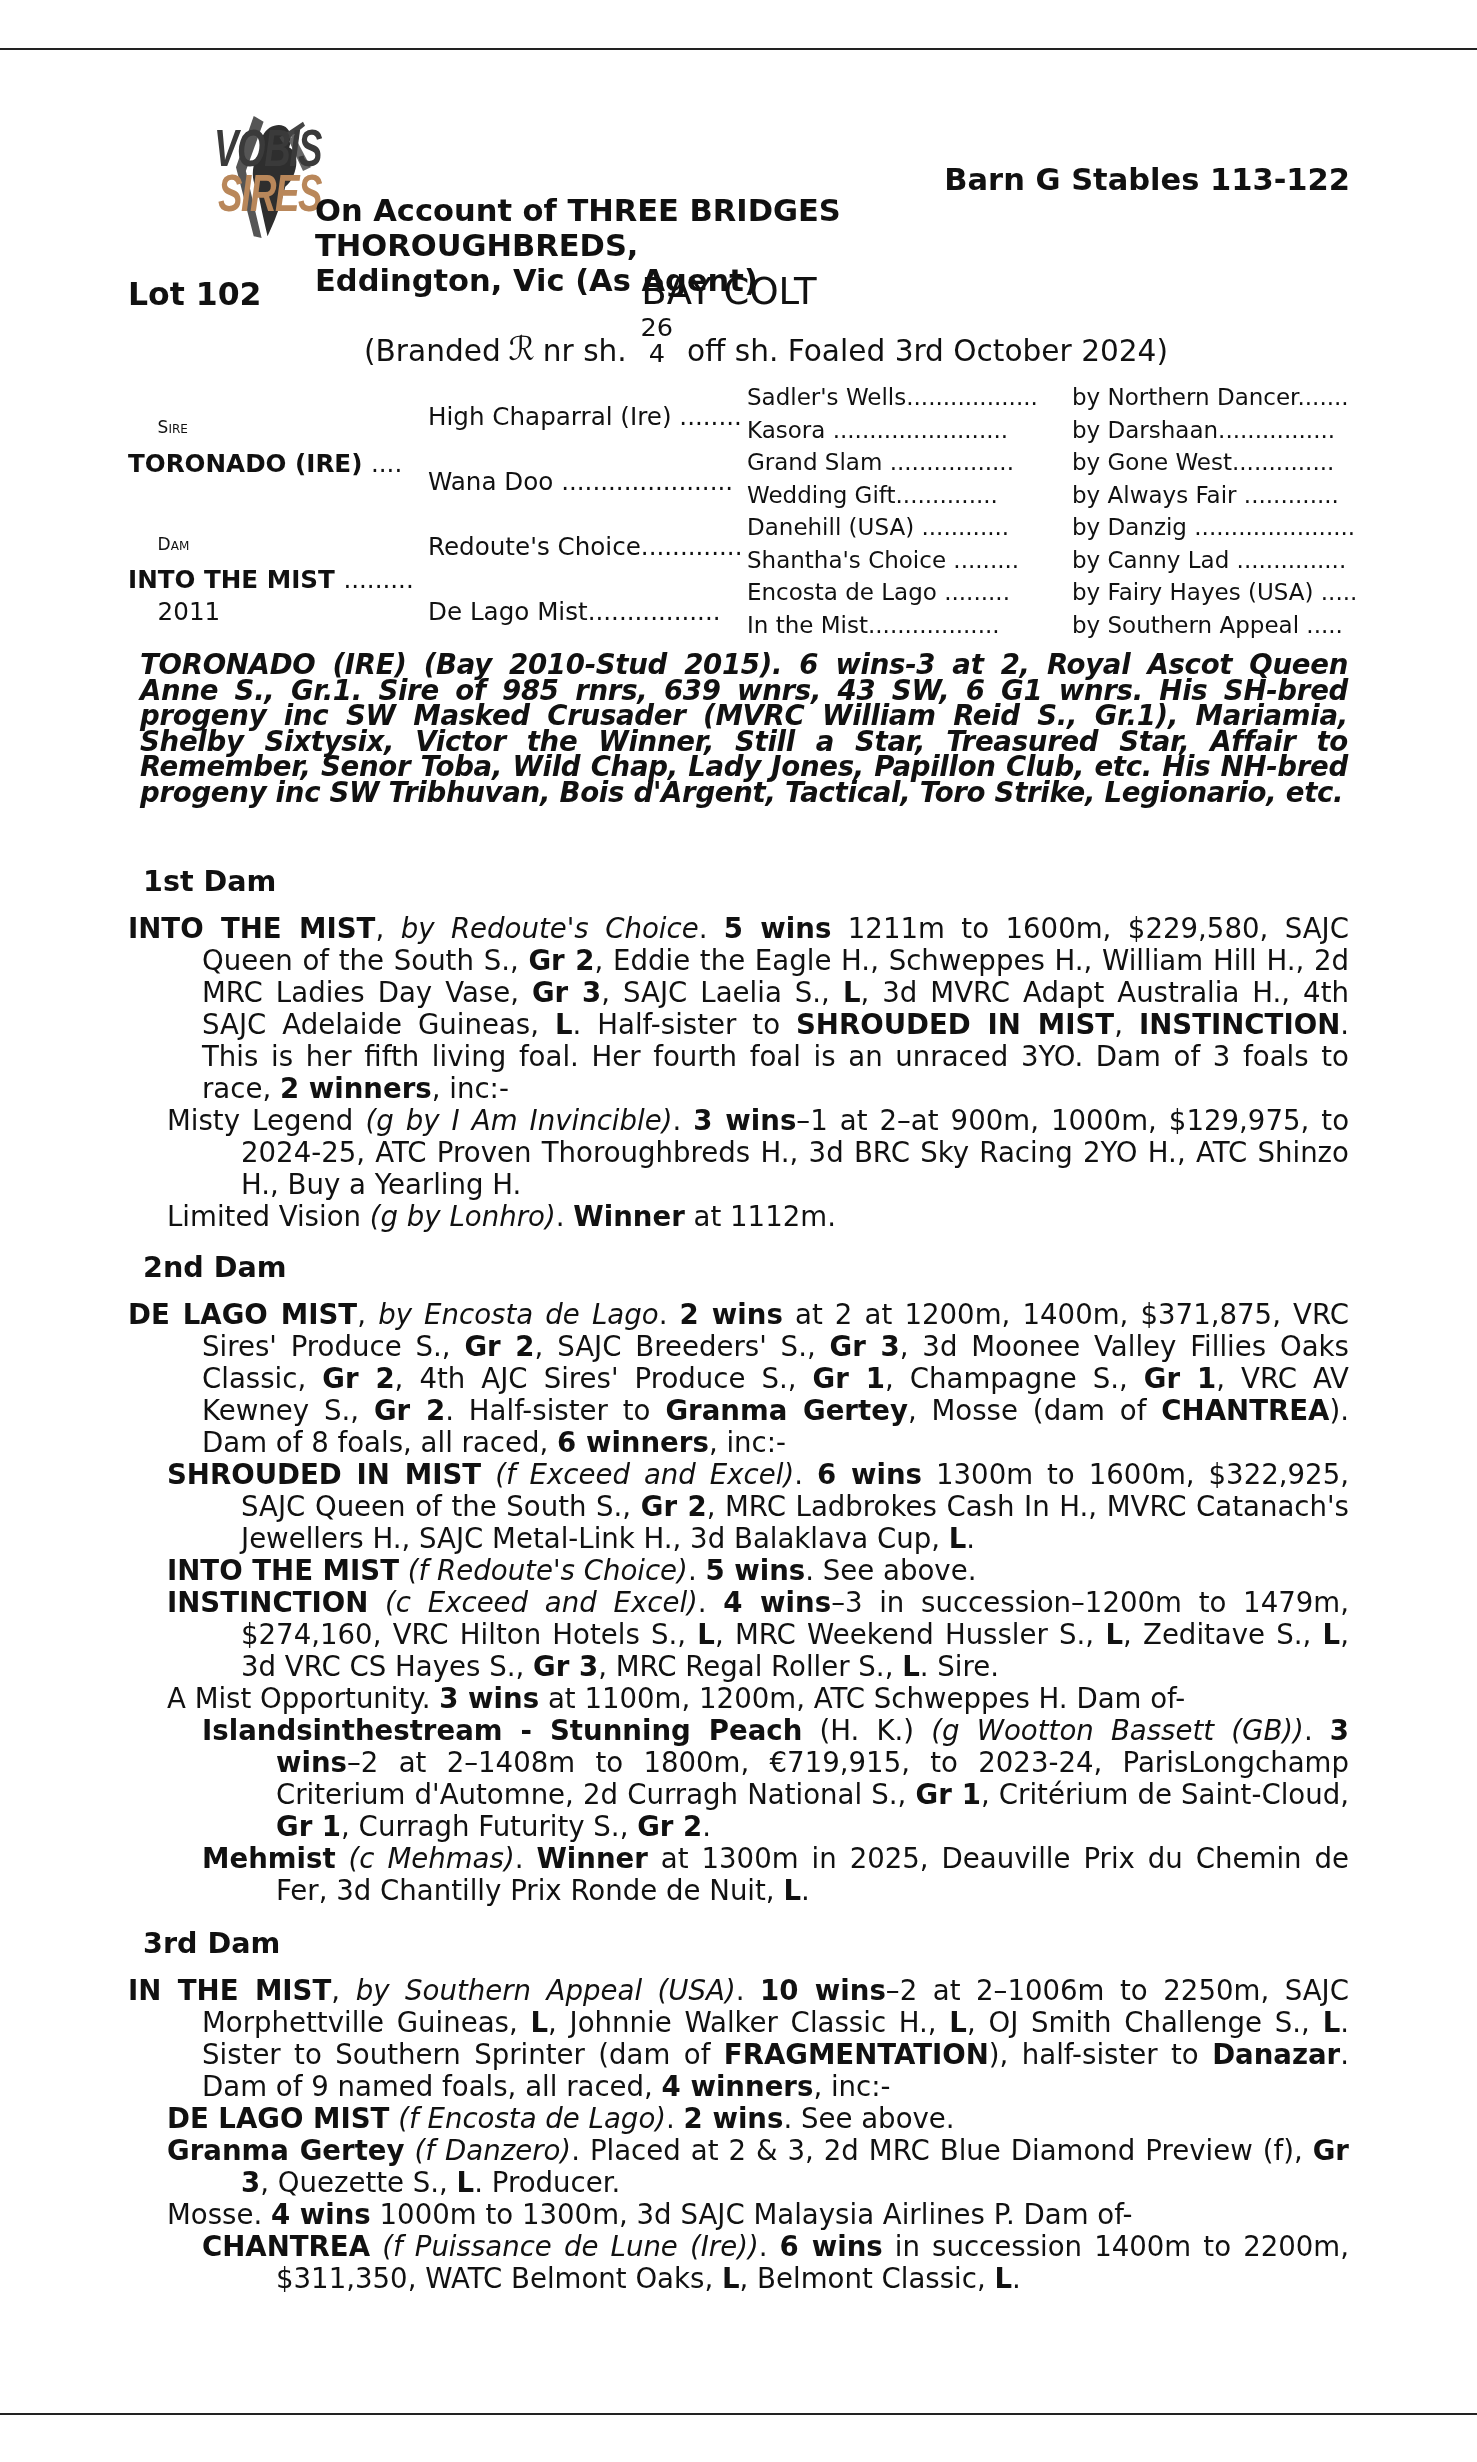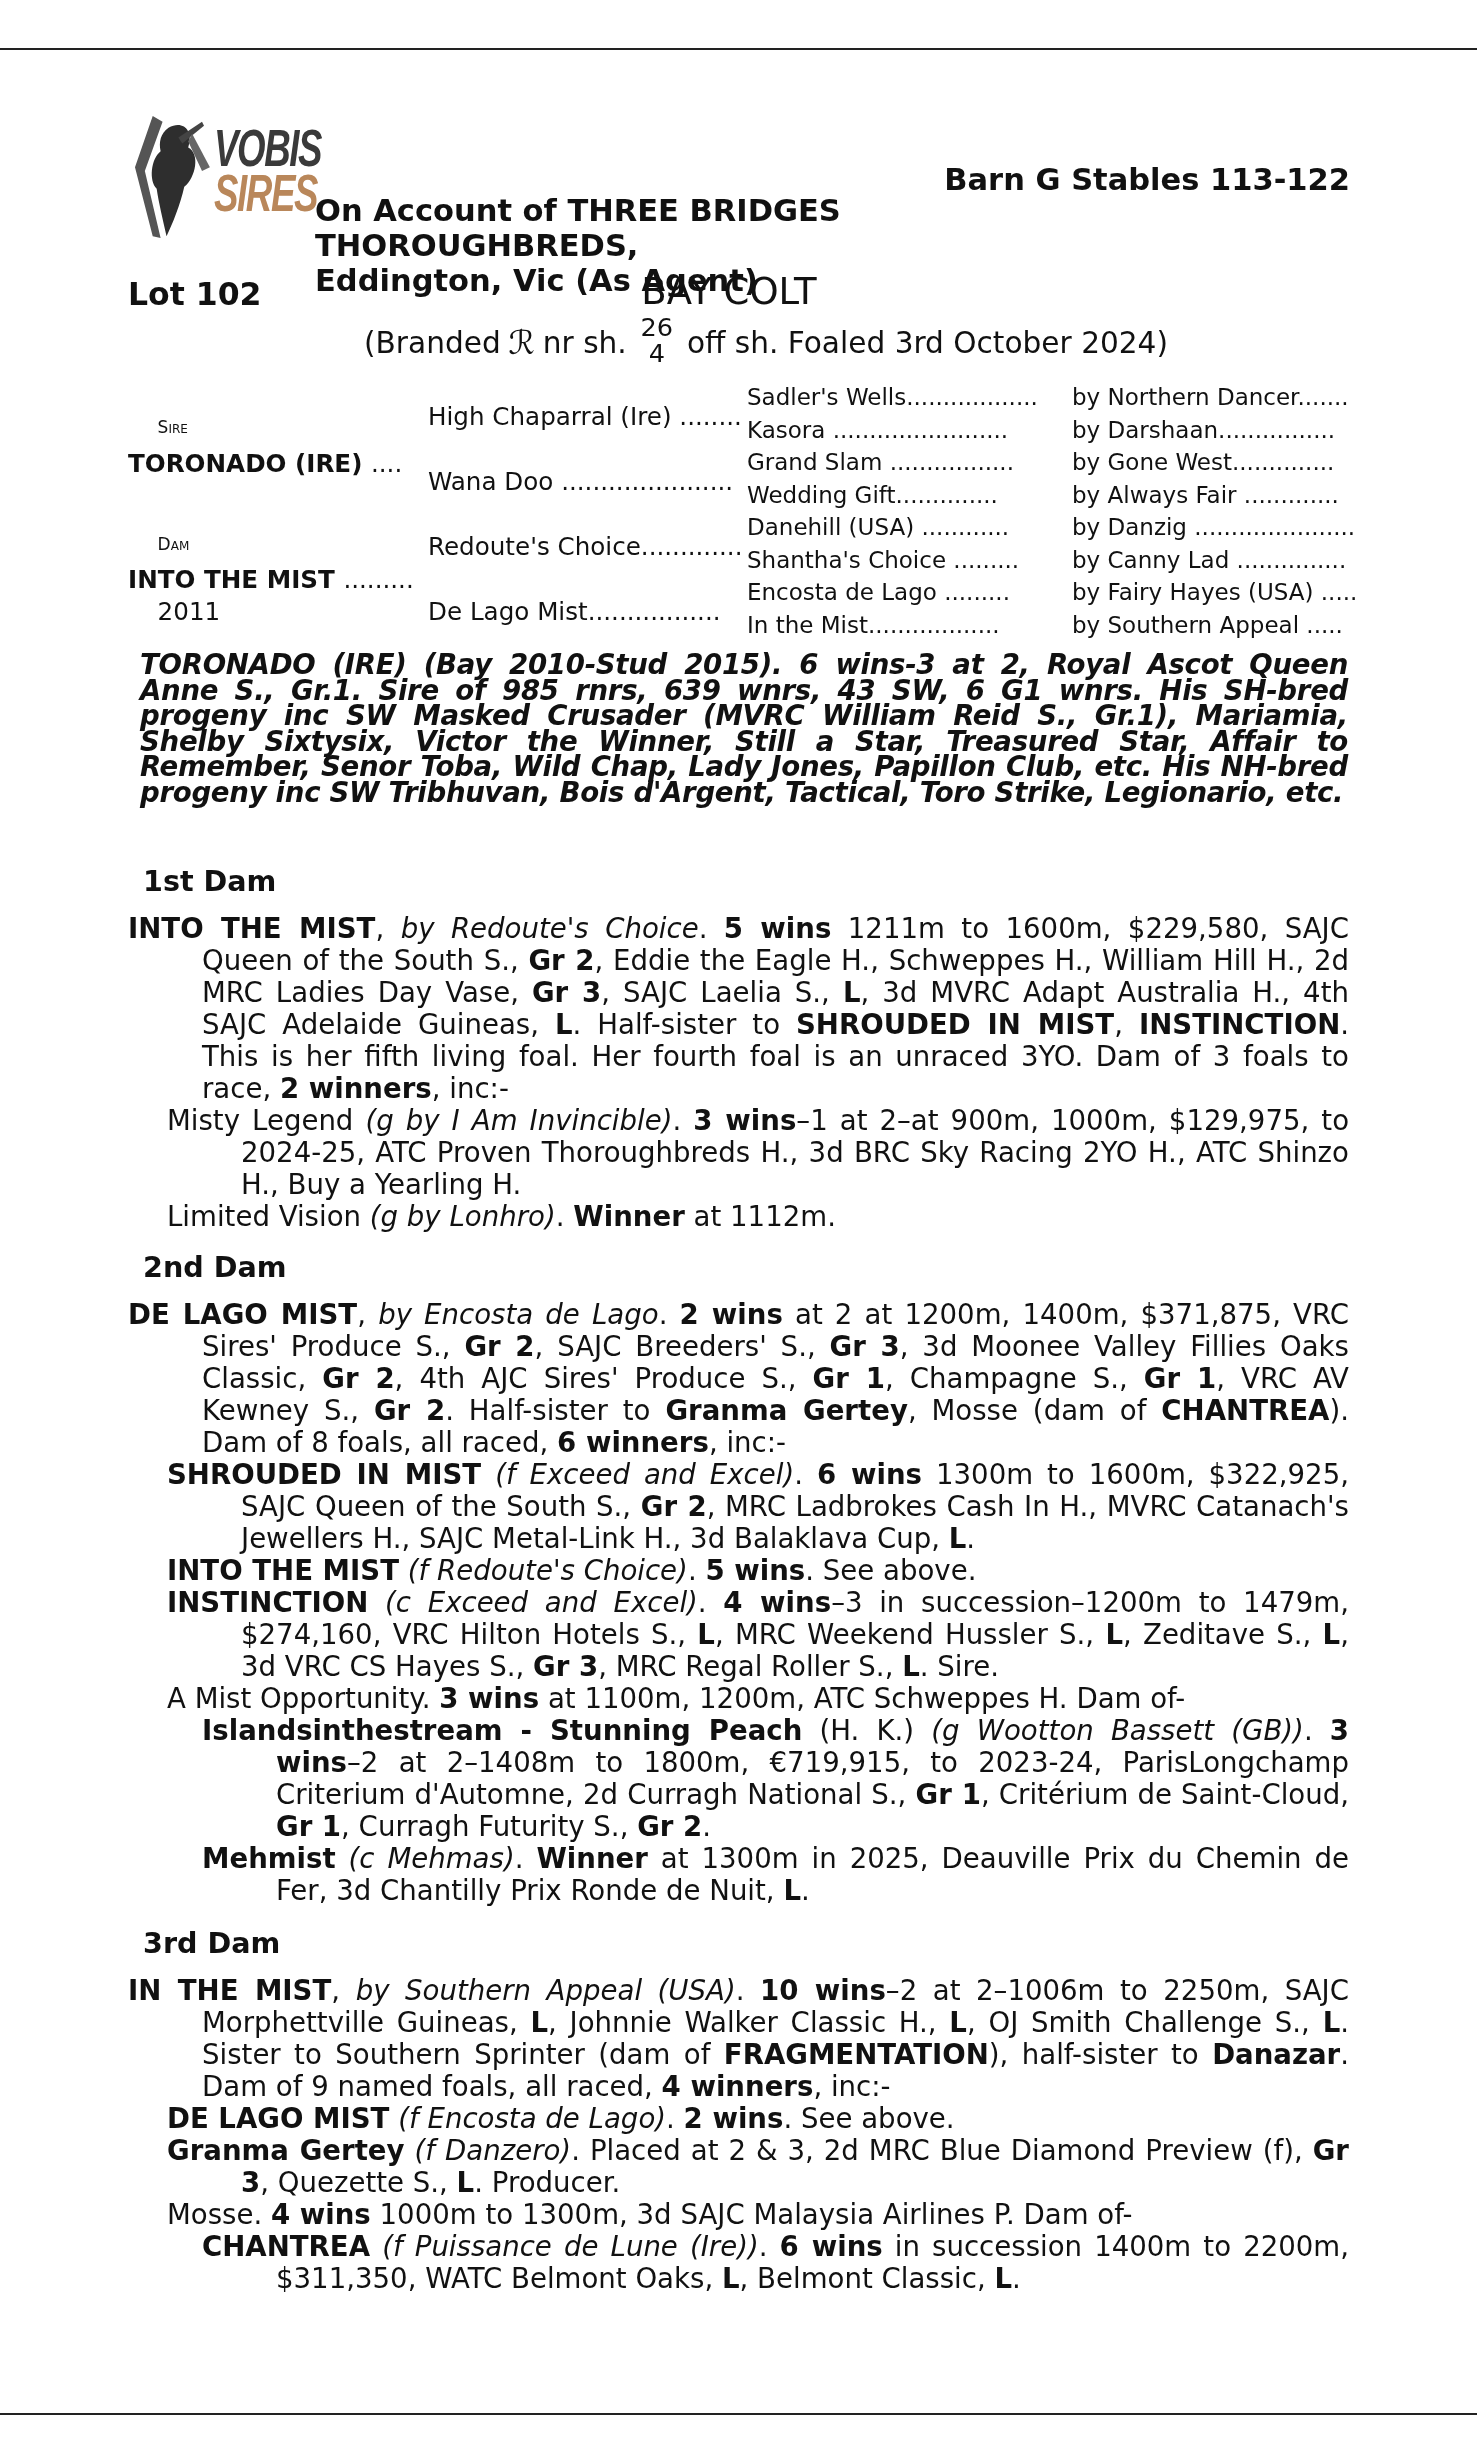--- a/index.html
+++ b/index.html
@@ -2,33 +2,33 @@
 <html><head>
 <meta charset="utf-8">
 <style>
   html, body { margin: 0; padding: 0; background: #ffffff; }
   body { width: 1478px; height: 2463px; position: relative; overflow: hidden;
          font-family: "DejaVu Sans", sans-serif; color: #111; }
   .rule { position: absolute; left: 0; width: 1478px; height: 2px; background: #222; }
   .rule.top { top: 48px; }
   .rule.bottom { top: 2413px; }
 
-  .logo { position: absolute; left: 123px; top: 108px; width: 192px; height: 138px; }
+  .logo { position: absolute; left: 123px; top: 108px; width: 192px; height: 138px; text-align: right; }
   .logo-text { position: absolute; left: 91px; top: 17.7px; font-family: "Liberation Sans", sans-serif;
                font-weight: bold; font-style: italic; line-height: 45px; letter-spacing: -2px; }
   .logo-vobis { font-size: 51px; color: #3a3a3a; display: block; transform: scaleX(0.72); transform-origin: left; }
   .logo-sires { font-size: 51px; color: #b9875a; display: block; transform: scaleX(0.72); transform-origin: left; }
 
   .barn { position: absolute; right: 128px; top: 162px; font-weight: bold; font-size: 30.5px; }
   .vendor { position: absolute; left: 315px; top: 193px; width: 837px; text-align: left;
             font-weight: bold; font-size: 30.5px; line-height: 35px; }
   .lot { position: absolute; left: 128px; top: 276px; font-weight: bold; font-size: 31.5px; text-align: right; }
   .title { position: absolute; left: 532px; top: 270px; width: 394px; text-align: center;
            font-weight: normal; font-size: 37px; }
-  .brand-line { position: absolute; left: 364px; top: 317px; font-size: 29.6px; display: flex; align-items: center; white-space: nowrap; }
+  .brand-line { position: absolute; left: 364px; top: 317px; font-size: 29.6px; display: flex; align-items: flex-end; white-space: nowrap; }
   .brand-glyph { display: inline-block; margin: 0 7.9px; font-size: 33px; }
   .frac { display: inline-flex; flex-direction: column; align-items: center; line-height: 25.6px;
           font-size: 25.6px; margin: 0 13.8px; position: relative; top: -2px; }
 
   .pedigree { position: absolute; left: 128px; top: 384px; width: 1221px; height: 261px; font-size: 24.6px; }
   .ped-col1 { position: absolute; left: 0; top: 0; width: 286px; }
   .ped-col2 { position: absolute; left: 300px; top: 0; width: 433px; }
   .ped-col3 { position: absolute; left: 619px; top: 0; width: 611px; }
   .sc { font-variant: small-caps; font-size: 17px; }
   .ped-label { position: absolute; left: 29.6px; }

